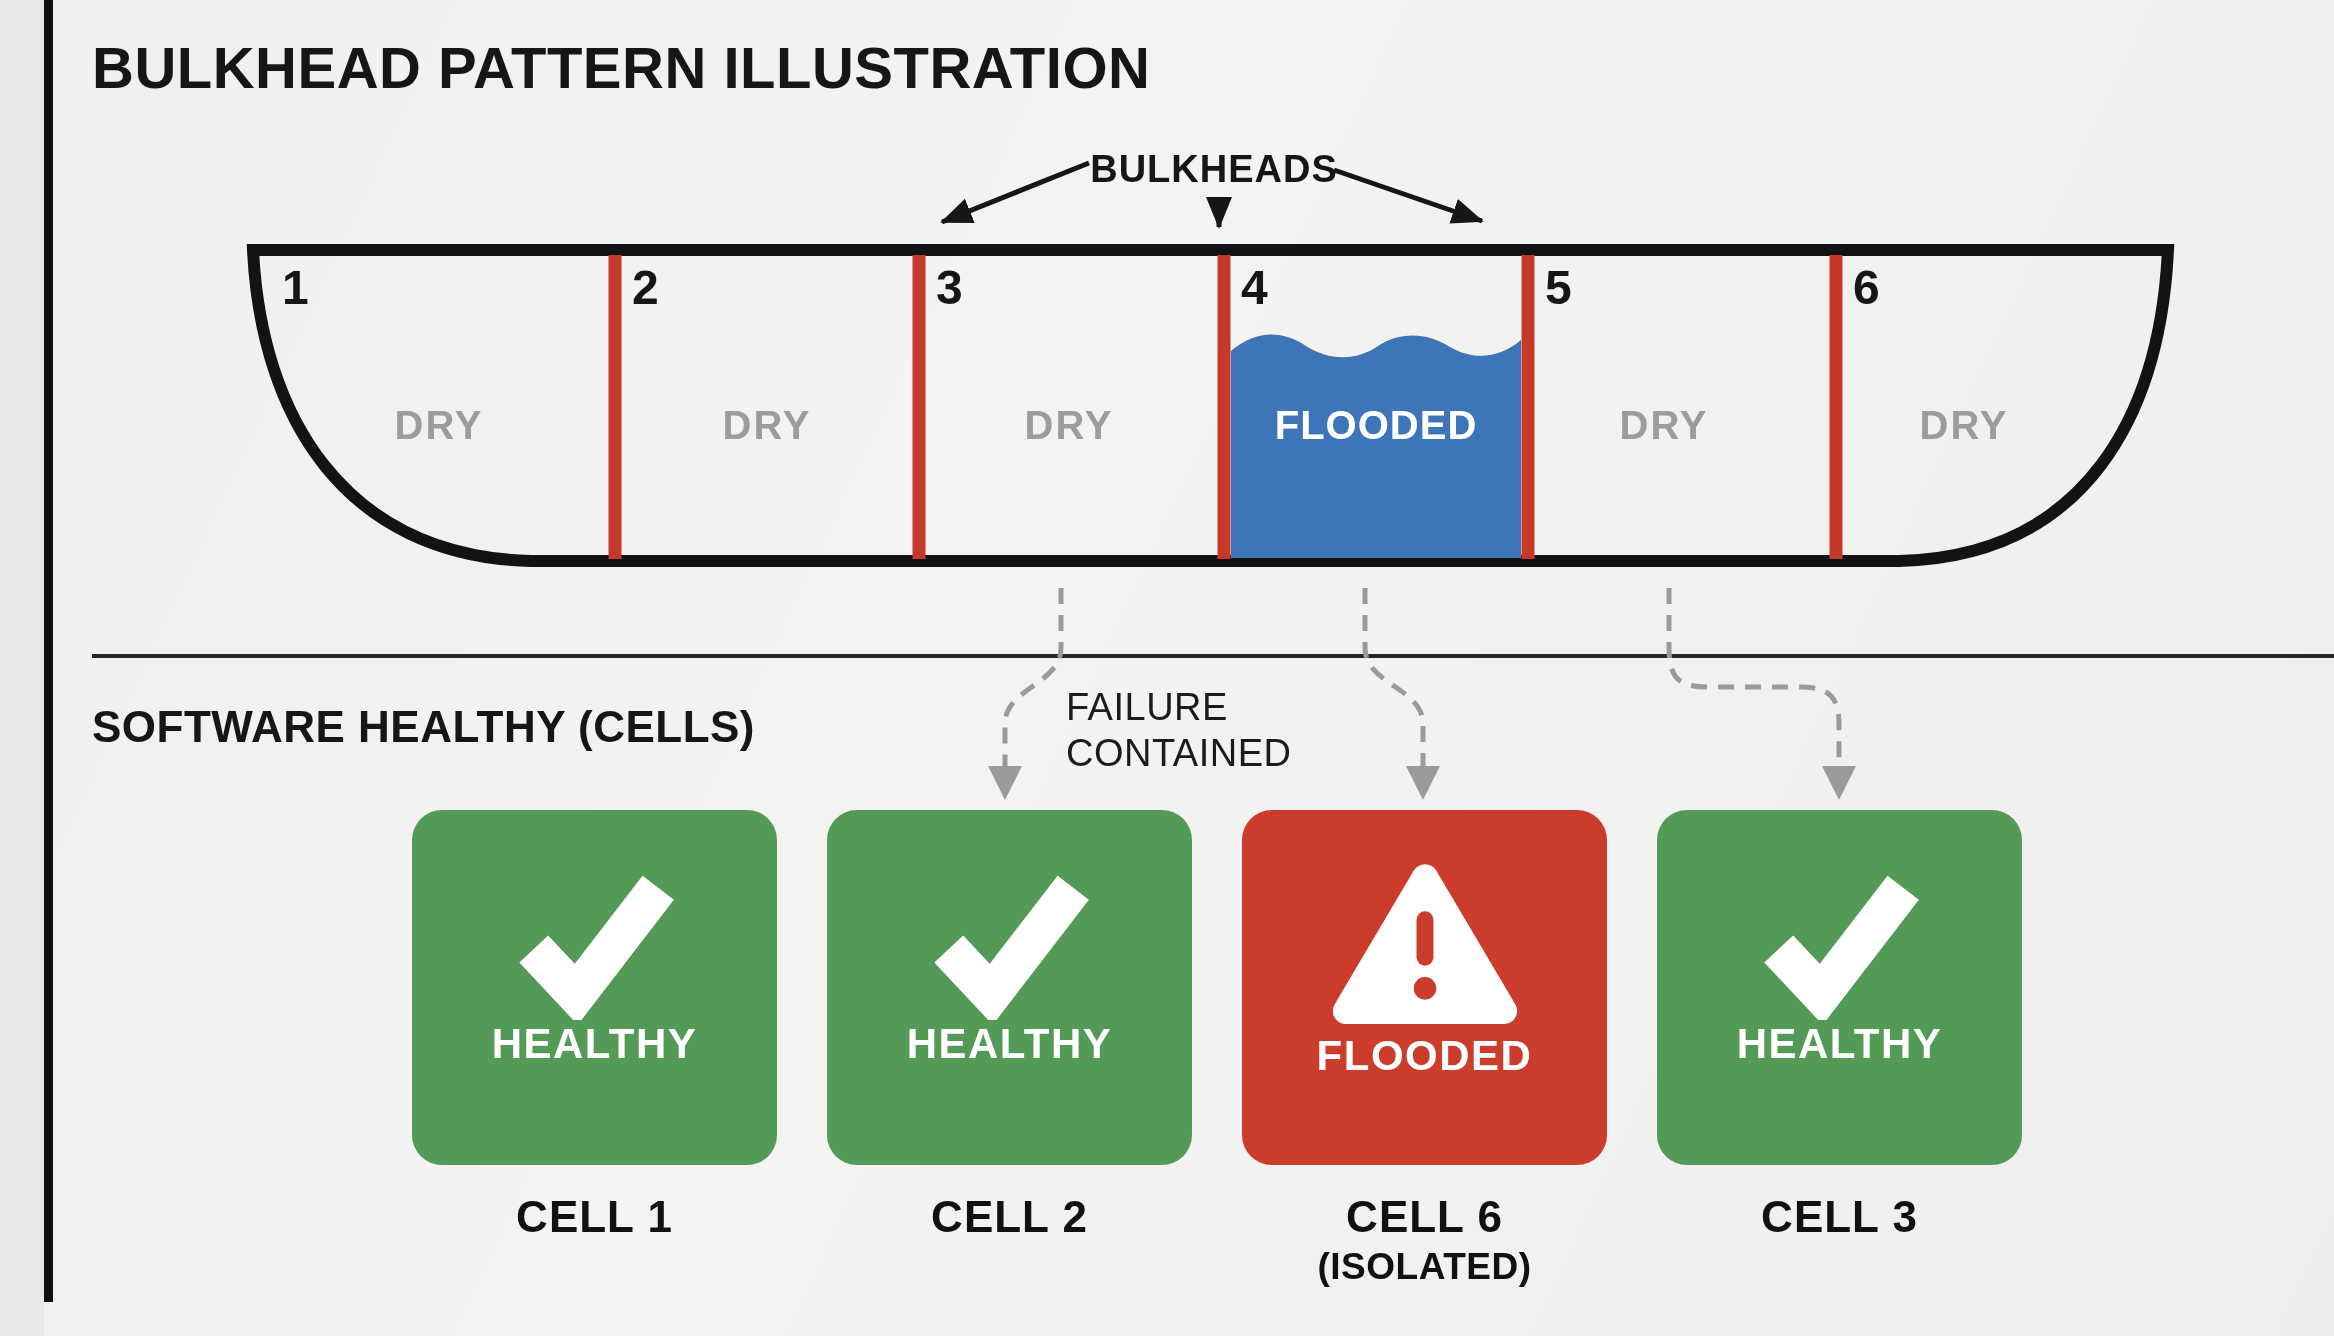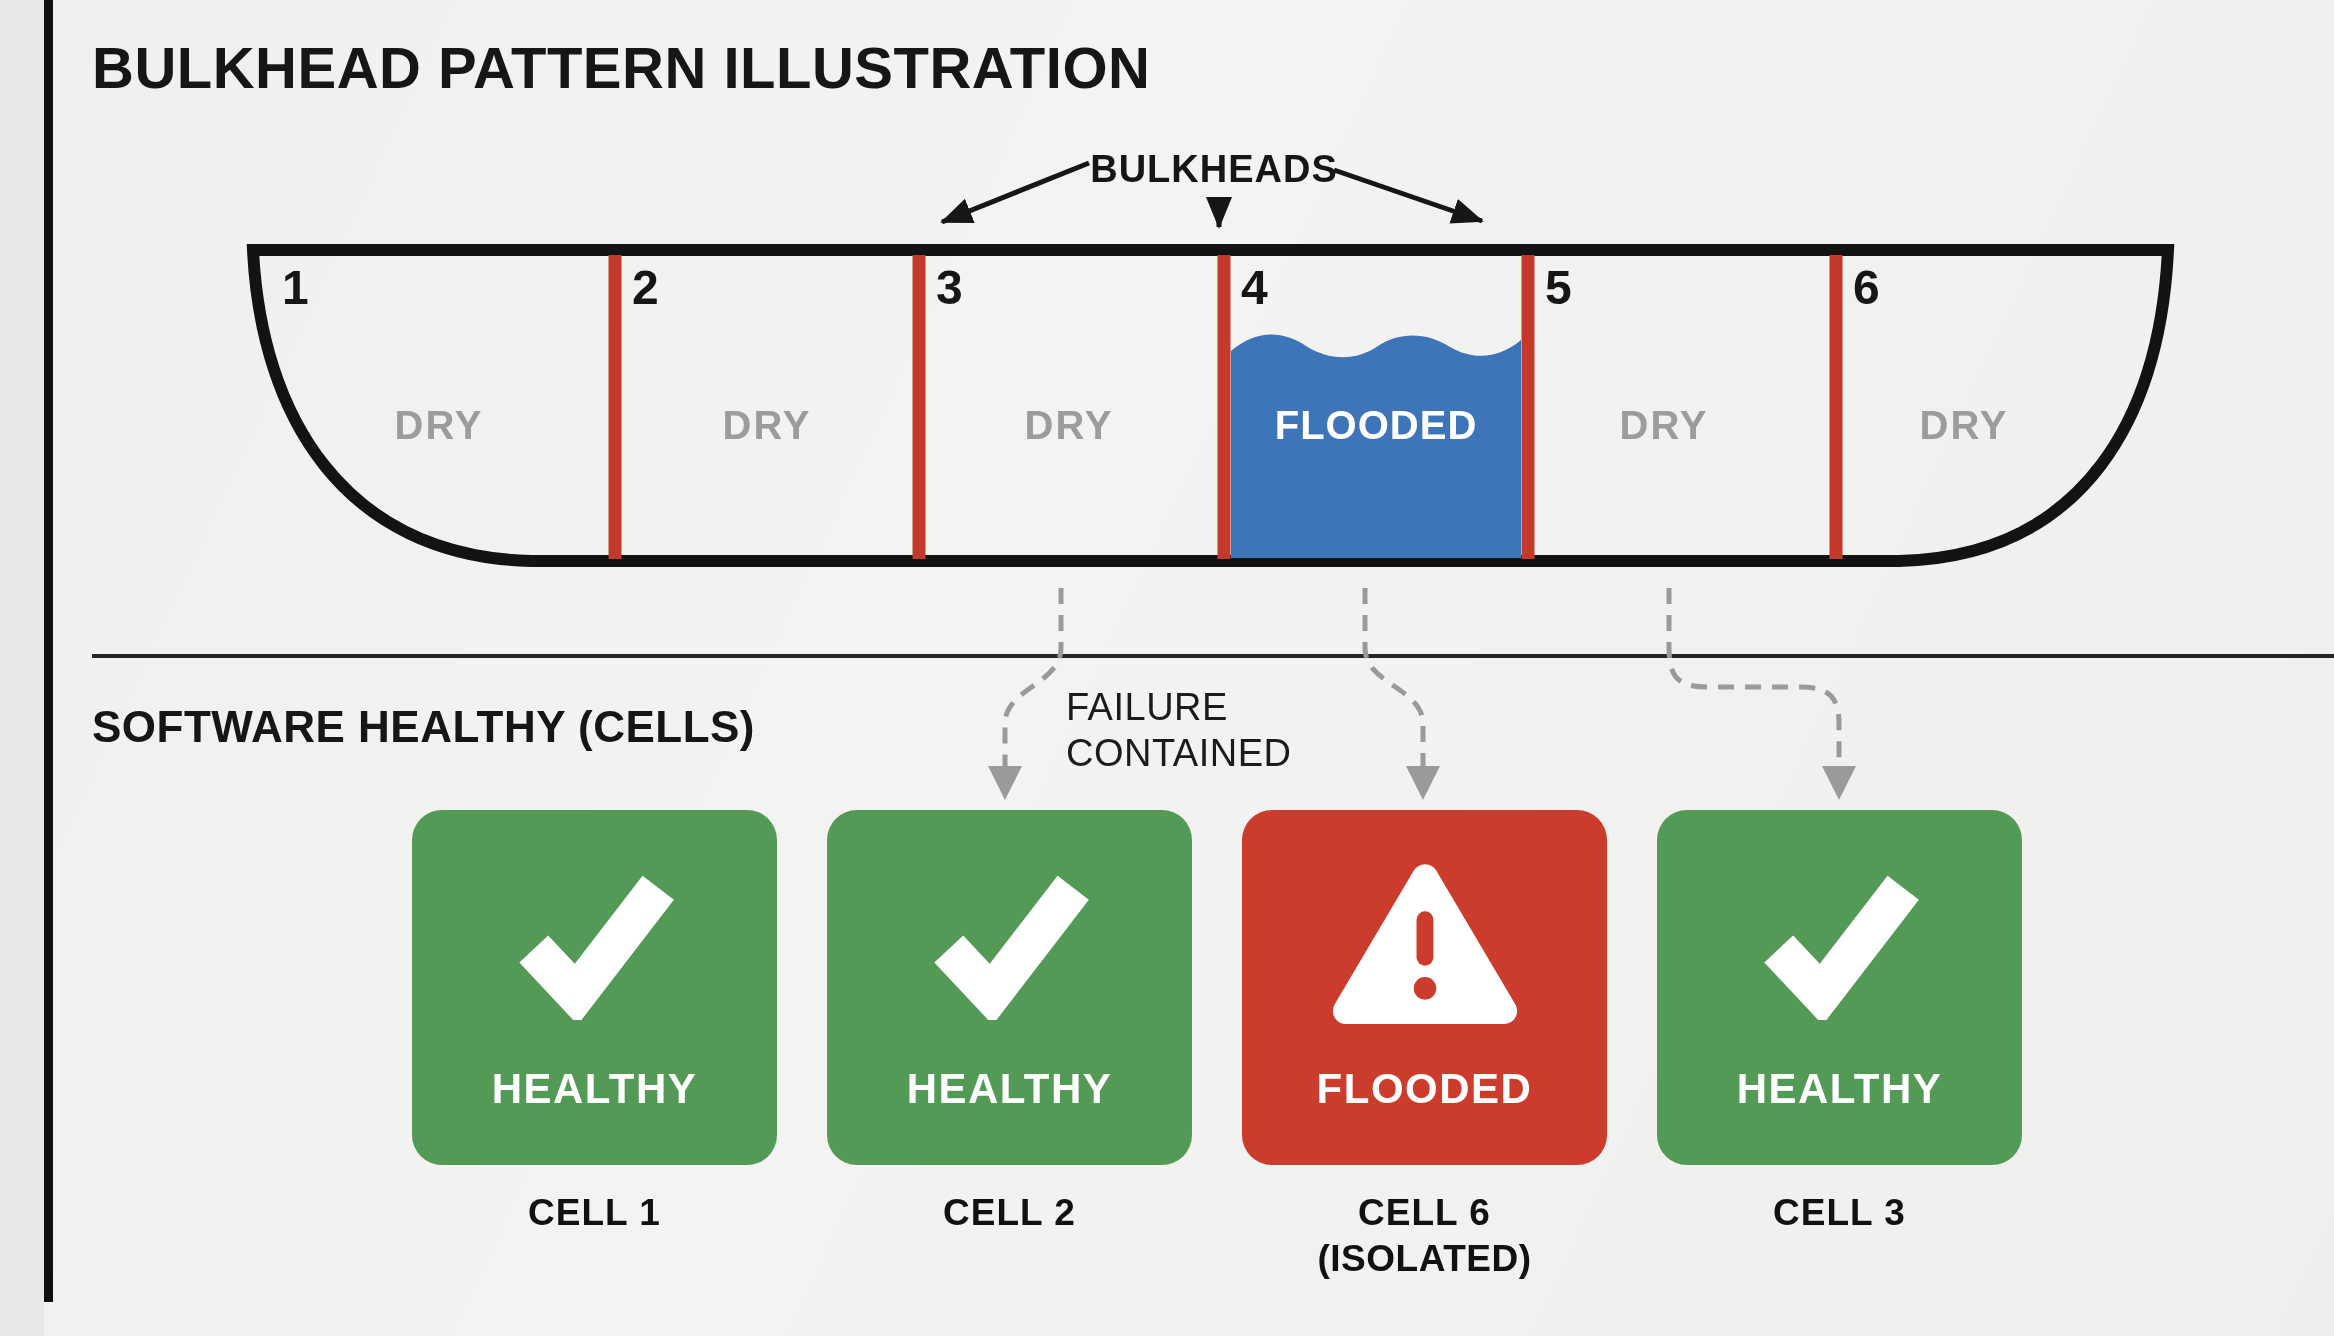--- a/index.html
+++ b/index.html
@@ -71,38 +71,38 @@
     position:absolute;left:48px;top:702px;
     font-size:44px;font-weight:bold;color:var(--ink);letter-spacing:0.5px;
   }
   .failure-note{
     position:absolute;left:1022px;top:684px;width:300px;text-align:left;
     font-size:38px;font-weight:500;color:#1b1b1b;line-height:46px;letter-spacing:0.5px;
   }
 
   .cell{
     position:absolute;top:810px;width:365px;height:355px;border-radius:30px;
-    display:flex;flex-direction:column;align-items:center;justify-content:space-between;
+    display:flex;flex-direction:column;align-items:center;
     padding:52px 0 52px 0;
   }
   .cell.healthy{background:var(--healthy-green);}
   .cell.failed{background:var(--failed-red);}
   .cell.p1{left:368px;}
   .cell.p2{left:783px;}
   .cell.p3{left:1198px;}
   .cell.p4{left:1613px;}
   .cell .status{
     color:#ffffff;font-size:42px;font-weight:bold;letter-spacing:1.5px;
   }
   .cell .icon{display:block;}
 
   .cell-label{
     position:absolute;top:1192px;width:365px;text-align:center;color:#111111;
   }
-  .cell-label .main{font-size:37px;font-weight:bold;letter-spacing:1px;}
+  .cell-label .main{font-size:44px;font-weight:bold;letter-spacing:1px;}
   .cell-label .sub{font-size:37px;font-weight:bold;letter-spacing:0.5px;margin-top:4px;}
   .cell-label.p1{left:368px;}
   .cell-label.p2{left:783px;}
   .cell-label.p3{left:1198px;}
   .cell-label.p4{left:1613px;}
 </style>
 </head>
 <body>
 
 <div class="stage">

